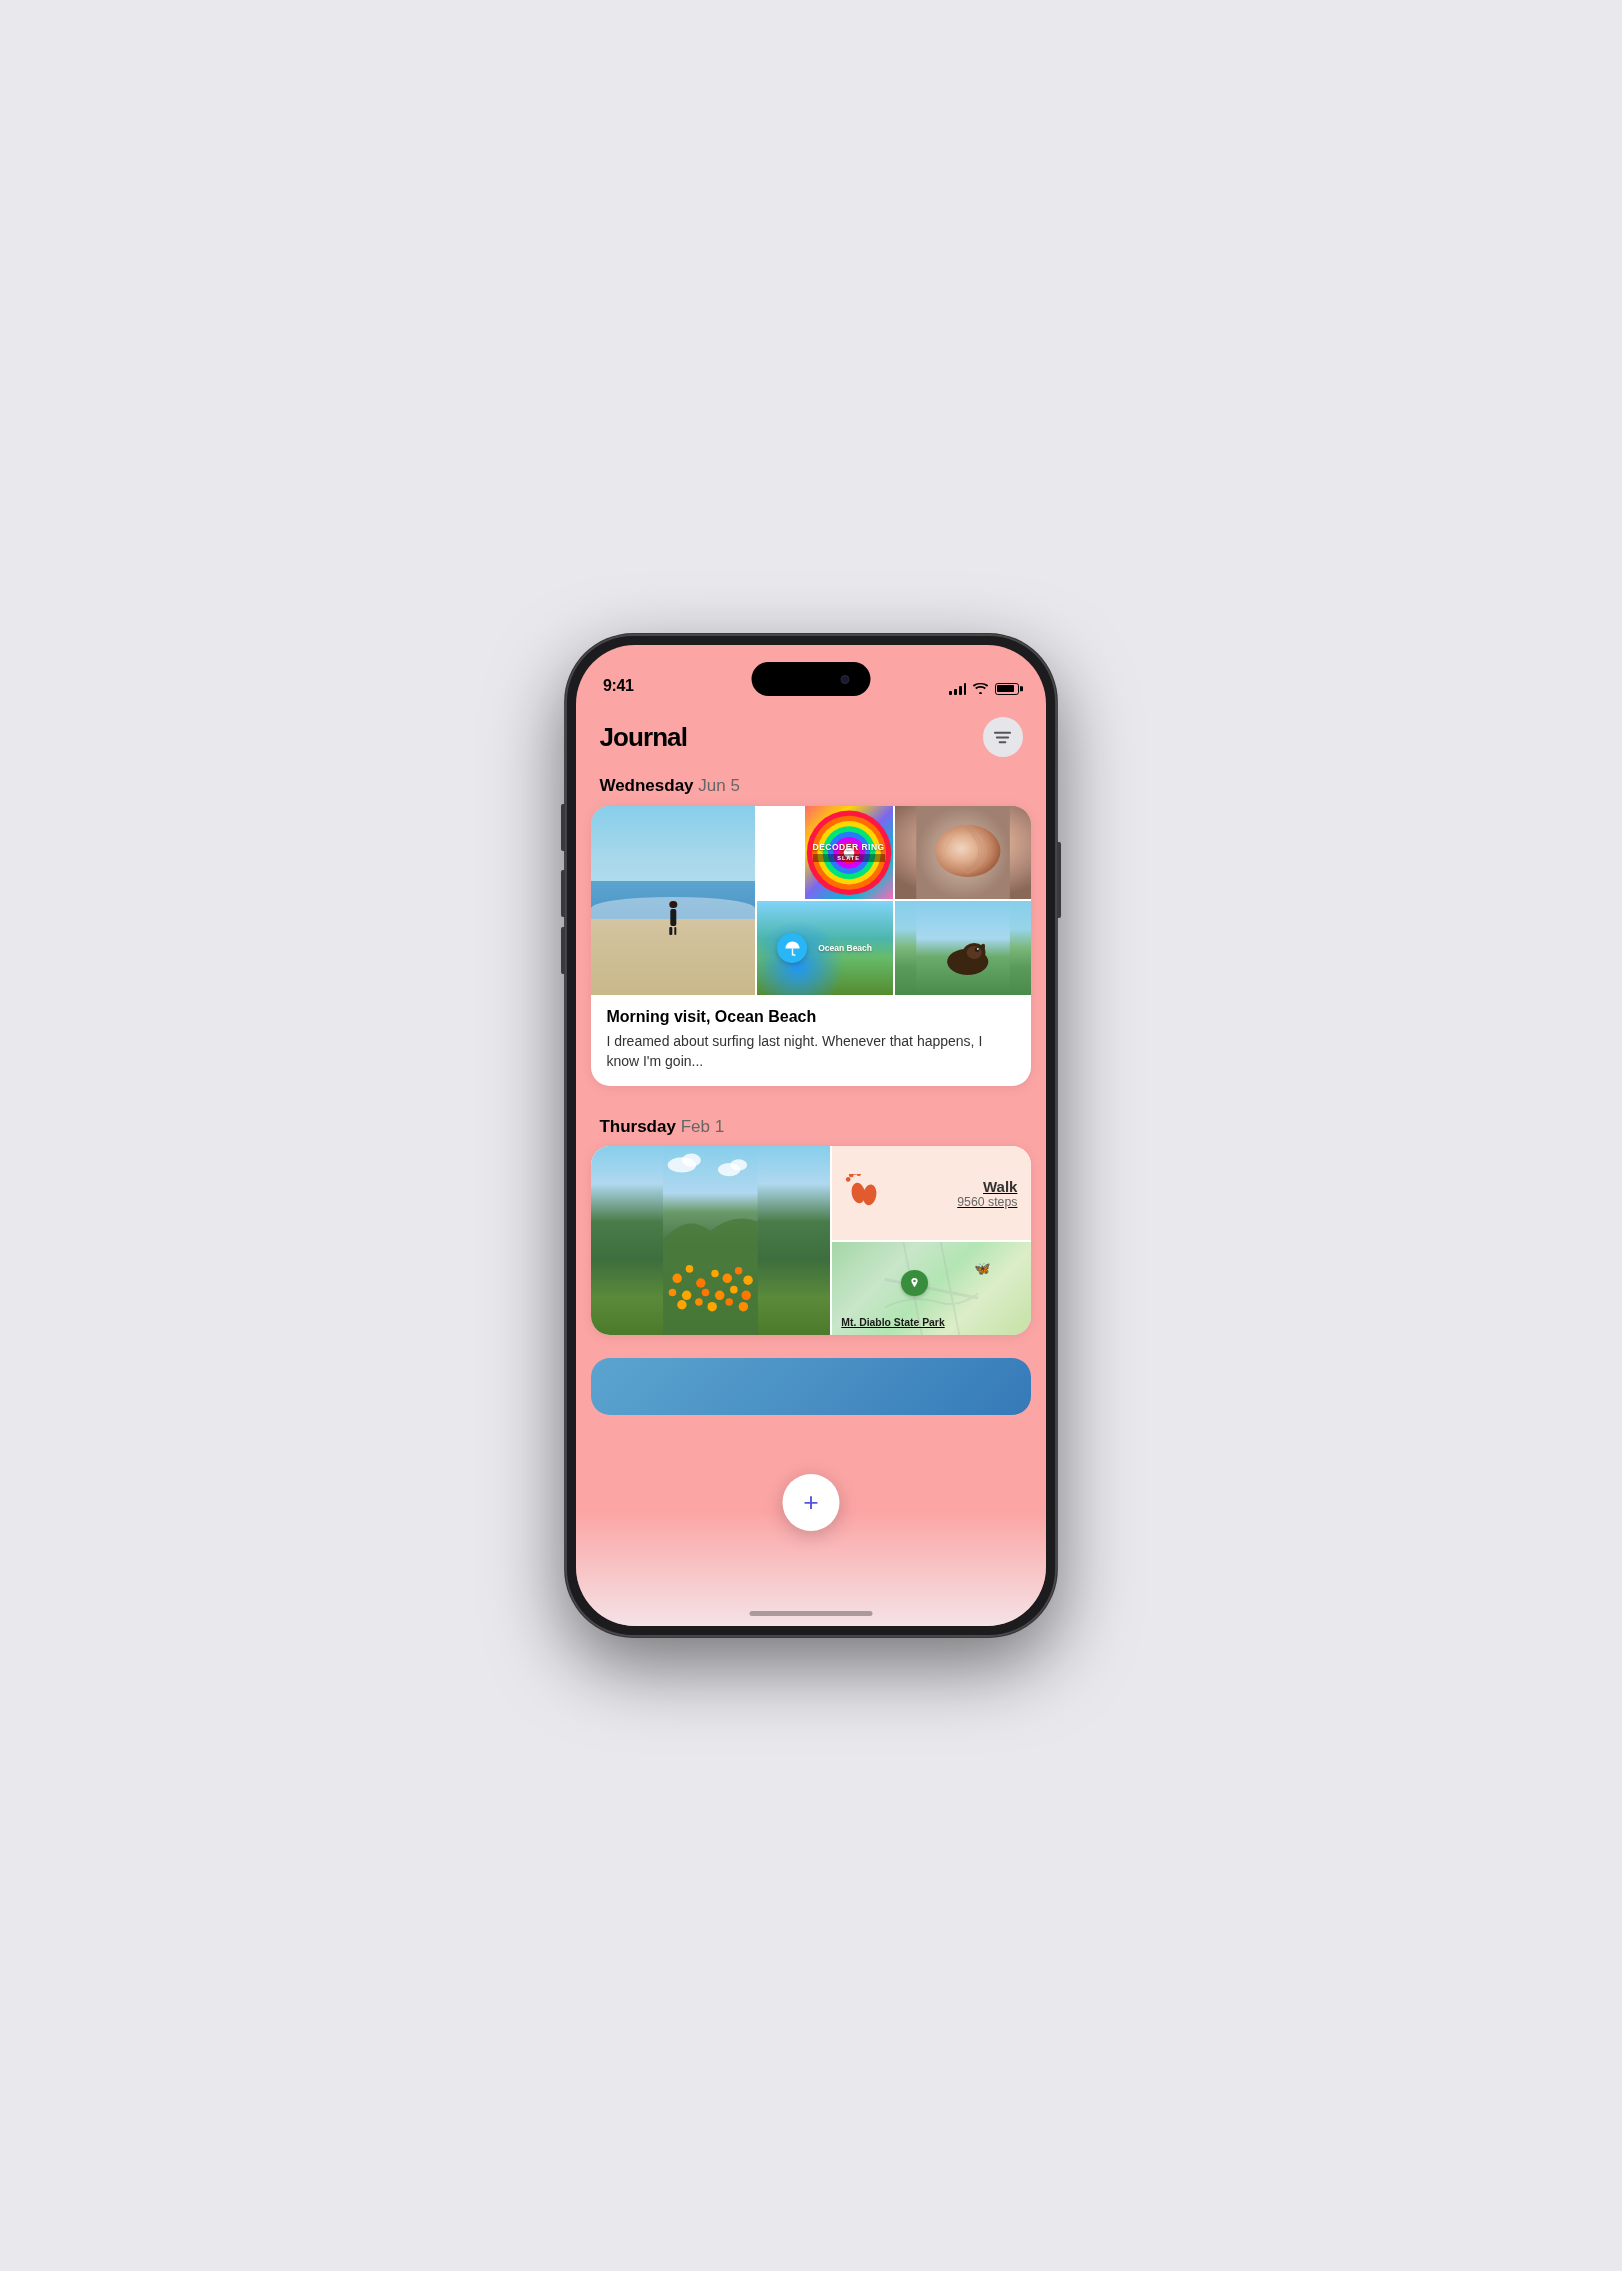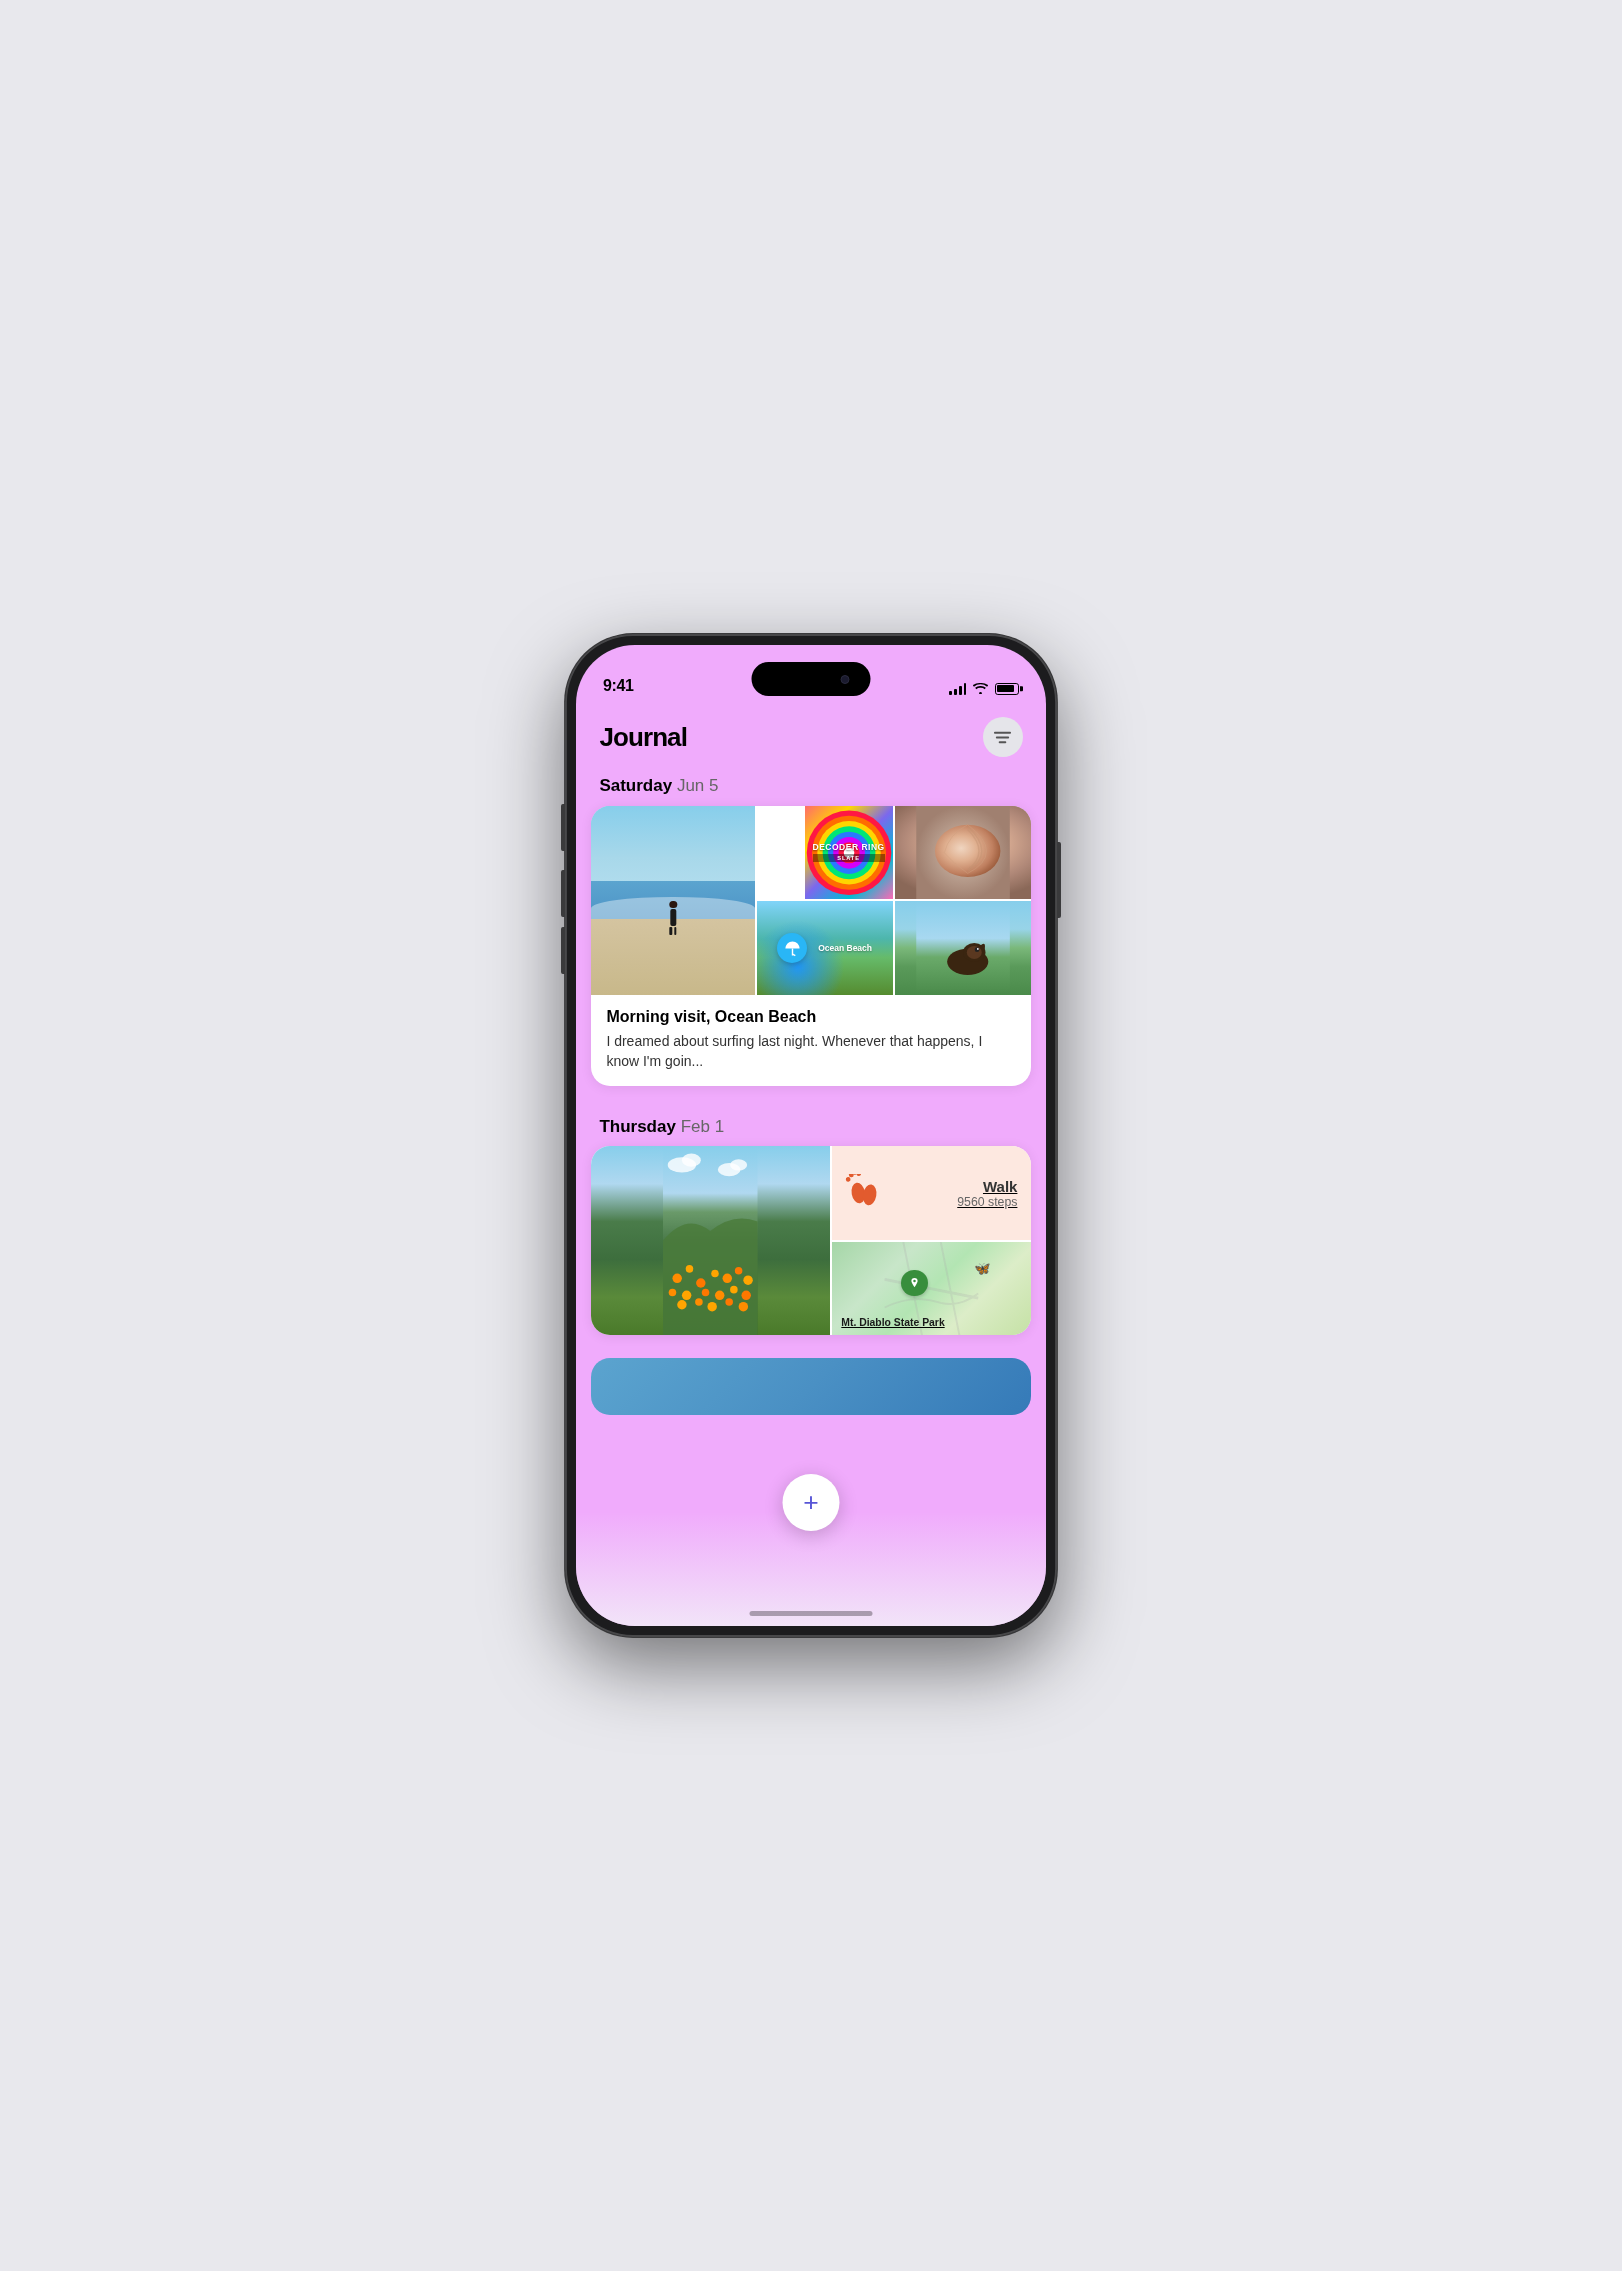--- a/index.html
+++ b/index.html
@@ -47,21 +47,21 @@
       background: #3a3a3c;
       border-radius: 0 1.9px 1.9px 0;
     }
 
     .phone-screen {
       position: absolute;
       top: 11.4px;
       left: 11.4px;
       right: 11.4px;
       bottom: 11.4px;
-      background: #f0abfc;
+      background: #fca5a5;
       border-radius: 59px;
       overflow: hidden;
     }
 
     
     .dynamic-island {
       position: absolute;
       top: 17px;
       left: 50%;
       transform: translateX(-50%);
@@ -655,21 +655,21 @@
             <svg width="19" height="15" viewBox="0 0 20 16" fill="none">
               <line x1="2" y1="3" x2="18" y2="3" stroke="#555" stroke-width="2" stroke-linecap="round"></line>
               <line x1="4" y1="8" x2="16" y2="8" stroke="#555" stroke-width="2" stroke-linecap="round"></line>
               <line x1="7" y1="13" x2="13" y2="13" stroke="#555" stroke-width="2" stroke-linecap="round"></line>
             </svg>
           </div>
         </div>
 
         <div class="date-section">
           <span class="date-label">
-            <strong>Saturday</strong>
+            <strong>Wednesday</strong>
             <span>Jun 5</span>
           </span>
         </div>
 
         <div class="journal-card">
 
           <div class="image-grid">
 
             <div class="img-main">
               <div class="beach-scene">

